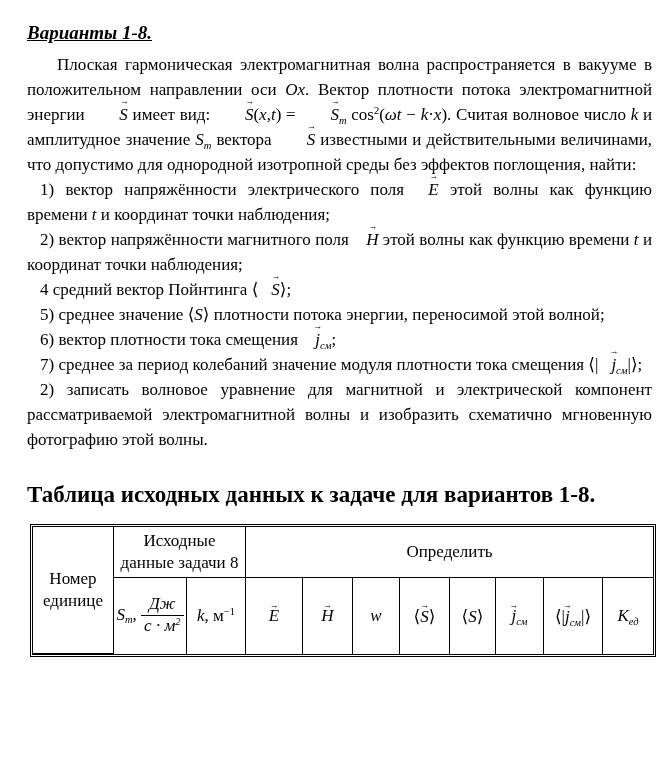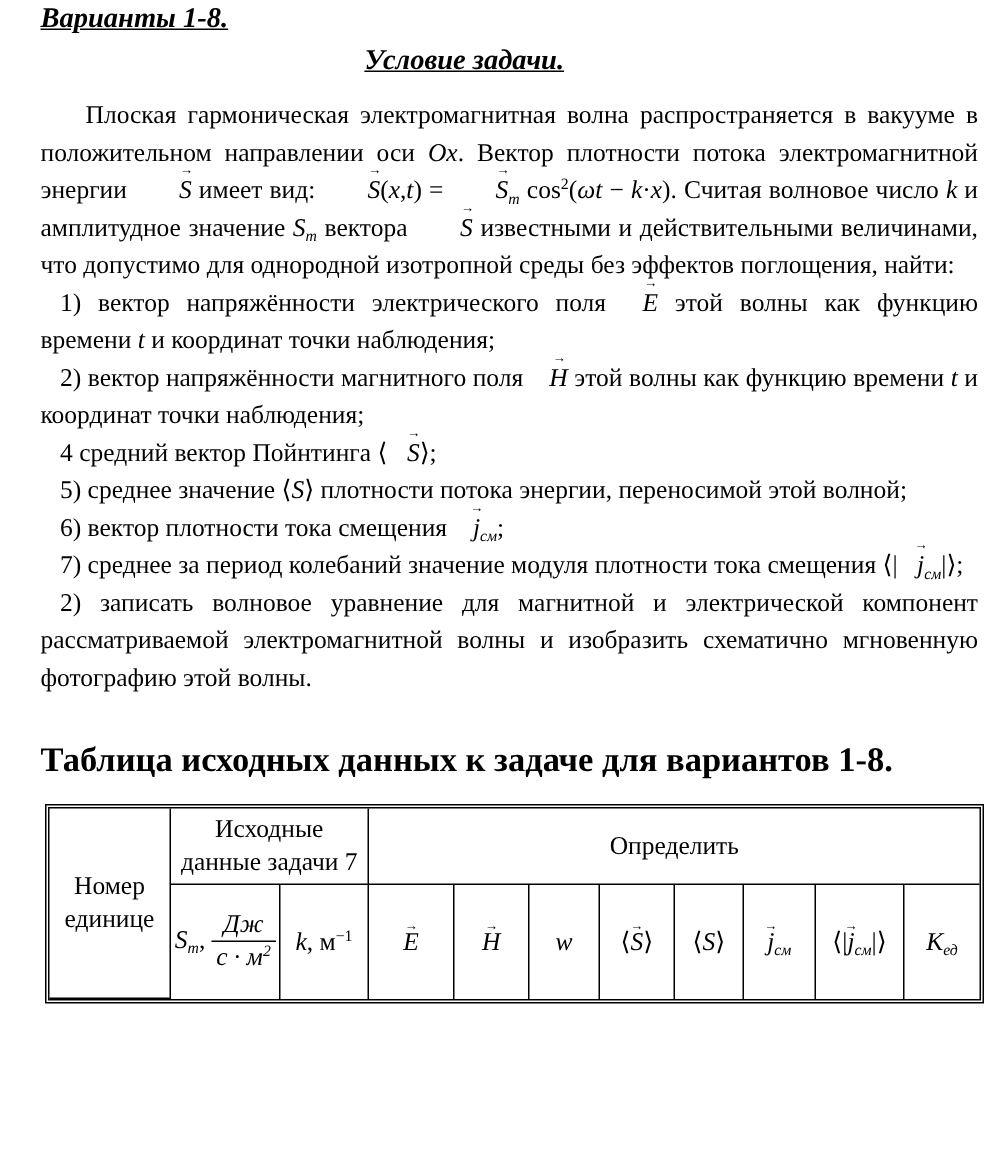--- a/index.html
+++ b/index.html
@@ -1,21 +1,21 @@
 <!DOCTYPE html>
 <html lang="ru"><head>
 <meta charset="utf-8">
 <style>
   html,body{margin:0;padding:0;background:#fff;}
   body{
     width:666px;height:778px;overflow:hidden;
     font-family:"Liberation Serif","DejaVu Serif","DejaVu Sans",serif;
     color:#000;
   }
-  .page{padding:0 14px 0 27px;box-sizing:border-box;width:666px;height:778px;overflow:hidden;}
+  .page{padding:20px 14px 0 27px;box-sizing:border-box;width:666px;height:778px;overflow:hidden;}
 
   .doc-title{
     font-size:19px;font-weight:bold;font-style:italic;
     text-decoration:underline;margin:2px 0 0 0;
   }
   .section-title{
     font-size:19px;font-weight:bold;font-style:italic;
     text-decoration:underline;text-align:center;margin:6px 60px 12px 0;
   }
 
@@ -53,21 +53,20 @@
   .frac{display:inline-block;vertical-align:middle;text-align:center;font-style:italic;position:relative;top:-1px;}
   .frac .fn{display:block;border-bottom:1px solid #000;padding:0 3px;line-height:1.2;}
   .frac .fd{display:block;padding:0 3px;line-height:1.2;}
 </style>
 </head>
 <body>
 
 <div class="page">
 
   <h1 class="doc-title">Варианты 1-8.</h1>
-  <h2 class="section-title">Условие задачи.</h2>
 
   <p class="body-text intro">Плоская гармоническая электромагнитная волна распространяется в вакууме в положительном направлении оси <i>Ox</i>. Вектор плотности потока электромагнитной энергии <span class="vec"><span class="va">→</span><i>S</i></span> имеет вид: <span class="vec"><span class="va">→</span><i>S</i></span>(<i>x</i>,<i>t</i>) = <span class="vec"><span class="va">→</span><i>S</i></span><sub>m</sub> cos<sup>2</sup>(<i>ωt</i> − <i>k</i>·<i>x</i>). Считая волновое число <i>k</i> и амплитудное значение <i>S</i><sub>m</sub> вектора <span class="vec"><span class="va">→</span><i>S</i></span> известными и действительными величинами, что допустимо для однородной изотропной среды без эффектов поглощения, найти:</p>
 
   <div class="task-list">
     <p class="body-text">1) вектор напряжённости электрического поля <span class="vec"><span class="va">→</span><i>E</i></span> этой волны как функцию времени <i>t</i> и координат точки наблюдения;</p>
     <p class="body-text">2) вектор напряжённости магнитного поля <span class="vec"><span class="va">→</span><i>H</i></span> этой волны как функцию времени <i>t</i> и координат точки наблюдения;</p>
     <p class="body-text">4 средний вектор Пойнтинга ⟨<span class="vec"><span class="va">→</span><i>S</i></span>⟩;</p>
     <p class="body-text">5) среднее значение ⟨<i>S</i>⟩ плотности потока энергии, переносимой этой волной;</p>
     <p class="body-text">6) вектор плотности тока смещения <span class="vec"><span class="va">→</span><i>j</i></span><sub>см</sub>;</p>
     <p class="body-text">7) среднее за период колебаний значение модуля плотности тока смещения ⟨|<span class="vec"><span class="va">→</span><i>j</i></span><sub>см</sub>|⟩;</p>
@@ -86,21 +85,21 @@
         <col style="width:47px">
       <col style="width:50px">
         <col style="width:46px">
         <col style="width:48px">
       <col style="width:59px">
         <col style="width:50px">
     </colgroup>
     <tbody>
       <tr class="r1">
         <td class="hdr" rowspan="2">Номер единице</td>
-        <td class="hdr" colspan="2">Исходные данные задачи 7</td>
+        <td class="hdr" colspan="2">Исходные данные задачи 8</td>
         <td class="hdr" colspan="8">Определить</td>
       </tr>
       <tr class="r2">
         <td><i>S</i><sub>m</sub>, <span class="frac"><span class="fn">Дж</span><span class="fd">с · м<sup>2</sup></span></span></td>
         <td><i>k</i>, м<sup>−1</sup></td>
         <td><span class="vec"><span class="va">→</span><i>E</i></span></td>
         <td><span class="vec"><span class="va">→</span><i>H</i></span></td>
         <td><i>w</i></td>
         <td>⟨<span class="vec"><span class="va">→</span><i>S</i></span>⟩</td>
         <td>⟨<i>S</i>⟩</td>

